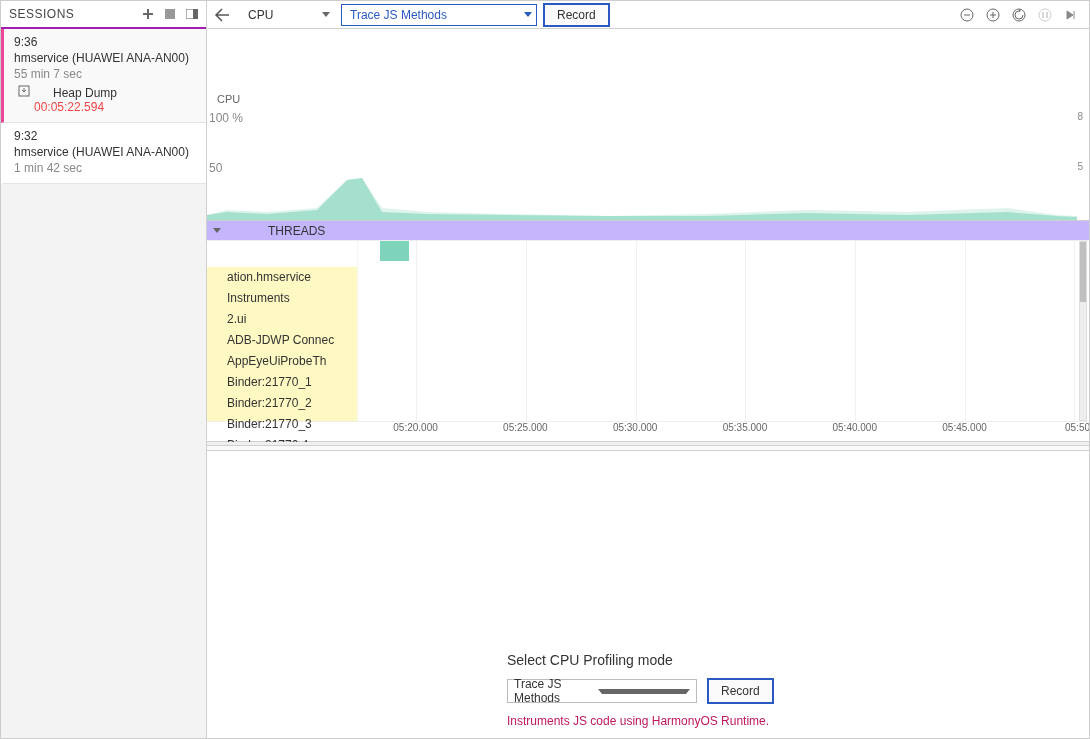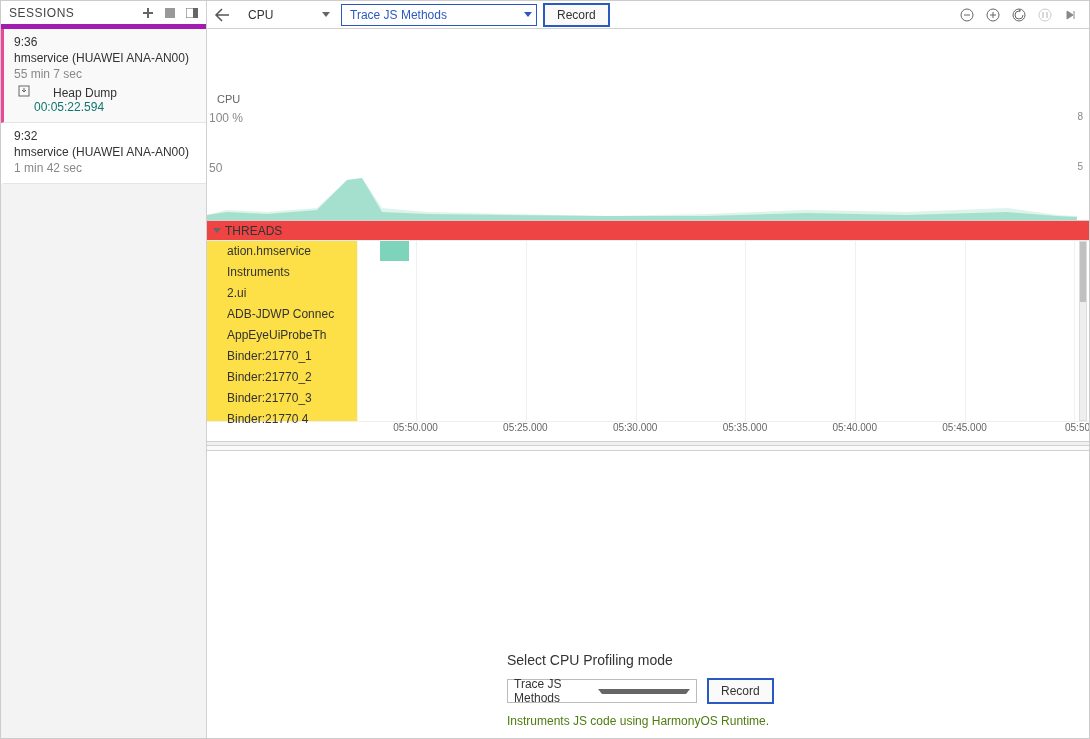--- a/index.html
+++ b/index.html
@@ -1,30 +1,30 @@
 <!DOCTYPE html>
 <html><head>
 <meta charset="utf-8">
 <style>
   * { box-sizing: border-box; margin: 0; padding: 0; font-family: "Segoe UI", Arial, sans-serif; font-size: 12px; color: #333; }
   body { width: 1090px; height: 739px; background: #fff; display: flex; border: 1px solid #ccc; }
   
   .sessions-panel { width: 206px; flex: 0 0 206px; border-right: 1px solid #d0d0d0; background: #f3f3f3; display: flex; flex-direction: column; }
-  .sessions-header { height: 28px; display: flex; align-items: center; border-bottom: 5px solid #a21caf; background: #fff; }
+  .sessions-header { height: 28px; display: flex; align-items: center; border-bottom: 2px solid #a21caf; background: #fff; }
   .sessions-title { font-weight: 400; font-size: 12px; letter-spacing: 0.5px; padding-left: 8px; color: #444; flex: 1; }
   .session-tools { display: flex; align-items: center; gap: 2px; padding-right: 4px; }
   .icon-btn { width: 20px; height: 20px; display: flex; align-items: center; justify-content: center; cursor: pointer; color: #777; }
   .icon-btn svg { display: block; }
   .session-item { padding: 6px 8px 8px 10px; border-bottom: 1px solid #e4e4e4; border-left: 3px solid transparent; background: #fff; cursor: pointer; }
   .session-item.selected { border-left: 3px solid #ec4899; background: #f9f9f9; }
   .session-time { color: #333; margin-bottom: 2px; }
   .session-name { color: #333; margin-bottom: 2px; white-space: nowrap; overflow: hidden; }
   .session-dur { color: #888; }
   .session-sub { display: flex; align-items: flex-end; gap: 23px; padding: 4px 0 0 4px; }
-  .session-sub-ts { color: #0f766e; padding-left: 20px; }
+  .session-sub-ts { color: #ef4444; padding-left: 20px; }
   
   .main-area { flex: 1; display: flex; flex-direction: column; min-width: 0; }
   .toolbar { height: 28px; display: flex; align-items: center; border-bottom: 1px solid #d0d0d0; background: #fff; padding: 0 4px; gap: 6px; }
   .back-btn { width: 22px; height: 22px; display: flex; align-items: center; justify-content: center; cursor: pointer; }
   .combo { height: 22px; background: #fff; border: 1px solid transparent; display: flex; align-items: center; padding: 0 4px 0 8px; gap: 6px; min-width: 90px; }
   .combo .arrow { margin-left: auto; }
   .combo.blue { border: 1px solid #2a59c2; color: #2a59c2; width: 196px; }
   .combo.blue span { color: #2a59c2; }
   .record-btn { height: 24px; padding: 0 12px; background: #fafafa; border: 2px solid #2a59c2; display: flex; align-items: center; color: #555; cursor: pointer; }
   .toolbar-spacer { flex: 1; }
@@ -38,43 +38,43 @@
   .axis-left.top { top: 82px; }
   .axis-left.mid { top: 132px; }
   .axis-right { position: absolute; right: 6px; color: #888; font-size: 10px; }
   .axis-right.top { top: 82px; }
   .axis-right.mid { top: 132px; }
   .chart-area { position: absolute; left: 0; right: 10px; bottom: 0; height: 100px; }
   .area-poly { fill: #7ed4bb; opacity: 0.6; }
   .area-poly2 { fill: #bde8da; opacity: 0.5; }
   
   .threads-wrap { display: flex; flex-direction: column; border-bottom: 1px solid #d0d0d0; }
-  .threads-hdr { display: flex; align-items: center; height: 20px; padding-left: 6px; background:#ef4444; border-bottom:1px solid #eee; }
+  .threads-hdr { display: flex; align-items: center; height: 20px; padding-left: 6px; background:#c4b5fd; border-bottom:1px solid #eee;gap:43px; }
   .threads-hdr .tri { margin-right: 4px; }
   .threads-body { display: flex; height: 180px; position: relative; }
-  .thread-list { width: 150px; flex: 0 0 150px; padding-left: 20px; background:#fde047; }
+  .thread-list { width: 150px; flex: 0 0 150px; padding-left: 20px; background:#fef9c3;margin-top:26px; }
   .thread-row { height: 21px; line-height: 21px; color: #333; font-size: 12px; white-space: nowrap; overflow: hidden; }
   .thread-canvas { flex: 1; position: relative; background:#fff; border-left:1px solid #f4f4f4; }
   .thread-canvas .grid-line { position: absolute; top: 0; bottom: 0; width: 1px; background: #f0f0f0; }
   .thread-block { position: absolute; top: 0; height: 20px; background: #7ed4bb; }
   .timeline { height: 20px; display: flex; border-top:1px solid #eee; }
   .tl-left { width: 150px; flex: 0 0 150px; }
   .tl-canvas { flex: 1; position: relative; }
   .tl-tick { position: absolute; top: 0; font-size: 10px; color: #666; transform: translateX(-50%); }
   .right-scroll { position:absolute; right:2px; top:0; bottom:0; width:8px; background:#eee; border:1px solid #ddd; }
   .right-scroll .thumb { position:absolute; left:0; right:0; top:0; height:60px; background:#c0c0c0; }
   
   .details { flex: 1; display: flex; flex-direction: column; align-items: center; justify-content: flex-end; padding-bottom: 10px; gap: 10px; border-top: 6px solid #f0f0f0; position:relative; }
   .details-handle { position:absolute; top:-3px; left:0; right:0; height:6px; background:#fafafa; border-top:1px solid #d0d0d0; border-bottom:1px solid #d0d0d0; cursor:row-resize; }
   .details-title { font-size: 14px; color: #333; align-self: flex-start; margin-left: 300px;}
   .details-row { display: flex; align-items: center; gap: 10px; margin-left: 300px; align-self: flex-start;}
   .details-combo { width: 190px; height: 24px; border: 1px solid #bbb; display: flex; align-items: center; padding: 0 6px; background:#fff; }
   .details-combo span { flex:1; }
   .details-record { height: 26px; padding: 0 12px; border: 2px solid #2a59c2; background: #fafafa; color: #555; cursor: pointer; display:flex;align-items:center;}
-  .details-desc { color: #4d7c0f; font-size: 12px; margin-left: 300px; align-self: flex-start;}
+  .details-desc { color: #be185d; font-size: 12px; margin-left: 300px; align-self: flex-start;}
   .tri-down { width:0;height:0;border-left:4px solid transparent;border-right:4px solid transparent;border-top:5px solid #666;display:inline-block; }
 </style>
 </head>
 <body>
 
 <div class="sessions-panel">
   <div class="sessions-header">
     <div class="sessions-title">SESSIONS</div>
     <div class="session-tools">
       <div class="icon-btn">
@@ -212,21 +212,21 @@
         <div class="grid-line" style="left:98%"></div>
         <div class="thread-block" style="left:3%;width:4%"></div>
         <div class="right-scroll">
             <div class="thumb"></div>
           </div>
       </div>
     </div>
     <div class="timeline">
       <div class="tl-left"></div>
       <div class="tl-canvas">
-        <div class="tl-tick" style="left:8%">05:50.000</div>
+        <div class="tl-tick" style="left:8%">05:20.000</div>
         <div class="tl-tick" style="left:23%">05:25.000</div>
         <div class="tl-tick" style="left:38%">05:30.000</div>
         <div class="tl-tick" style="left:53%">05:35.000</div>
         <div class="tl-tick" style="left:68%">05:40.000</div>
         <div class="tl-tick" style="left:83%">05:45.000</div>
         <div class="tl-tick" style="left:99%">05:50.0</div>
       </div>
     </div>
   </div>
 

